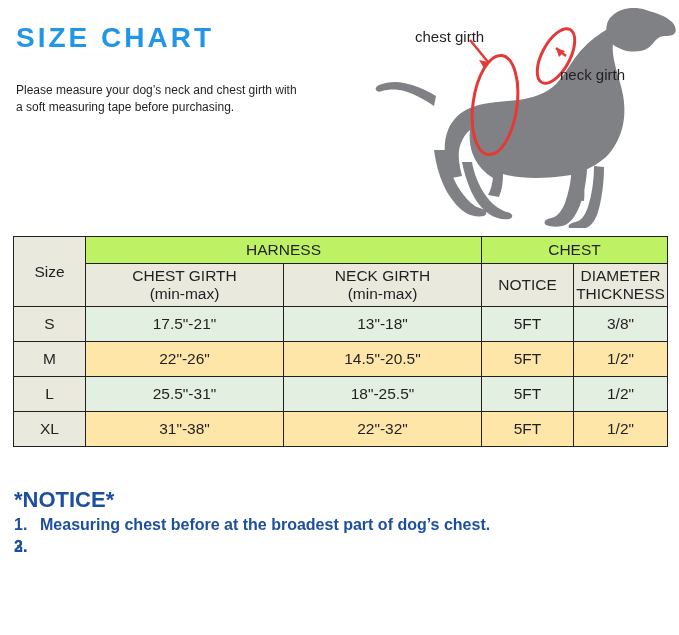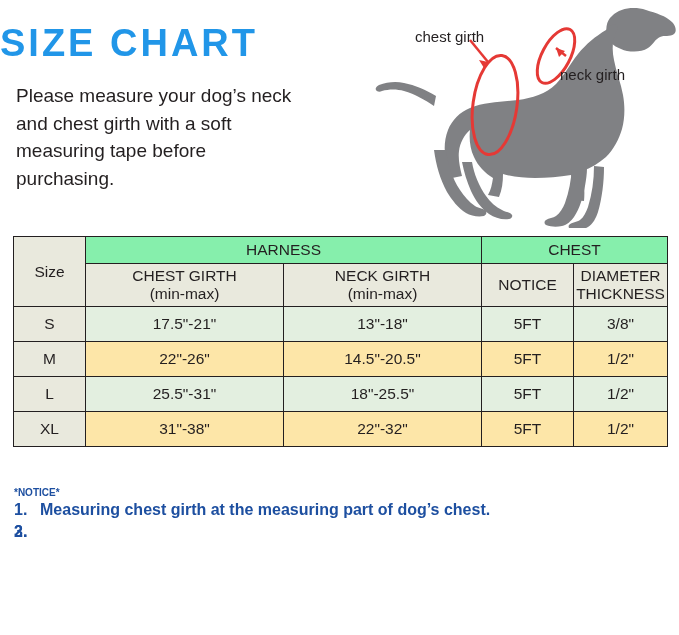--- a/index.html
+++ b/index.html
@@ -16,33 +16,33 @@
     overflow: hidden;
   }
 
   
   .top {
     position: relative;
     height: 228px;
   }
   .title {
     position: absolute;
-    left: 0;
+    left: 16px;
     top: 22px;
-    font-size: 38px;
+    font-size: 28px;
     font-weight: bold;
     color: #2196e8;
     letter-spacing: 3px;
   }
   .intro {
     position: absolute;
     left: 16px;
     top: 82px;
     width: 290px;
-    font-size: 19px;
+    font-size: 12px;
     line-height: 1.45;
     color: #231f20;
   }
 
   
   .dog-wrap {
     position: absolute;
     left: 320px;
     top: 0px;
     width: 360px;
@@ -75,21 +75,21 @@
     table-layout: fixed;
   }
   table.size-chart td, table.size-chart th {
     border: 1px solid #231f20;
     text-align: center;
     font-size: 15.5px;
     font-weight: normal;
     padding: 2px 2px;
     color: #231f20;
   }
-  .hdr-row td { background: #86efac; height: 22px; font-size: 14.5px; }
+  .hdr-row td { background: #bef264; height: 22px; font-size: 14.5px; }
   .hdr-row2 td { background: #e9e9dd; height: 38px; font-size: 14.5px; line-height: 1.15; }
   .c-size { width: 72px; }
   .c-chest { width: 198px; }
   .c-neck  { width: 198px; }
   .c-len   { width: 92px; }
   .c-thick { width: 94px; }
 
   .row-green td { background: #e3efe0; height: 30px; }
   .row-yellow td { background: #fde6a8; height: 30px; }
 
@@ -97,21 +97,21 @@
 
   
   .notice {
     position: absolute;
     left: 14px;
     top: 487px;
     width: 656px;
     color: #1d4fa0;
   }
   .notice-title {
-    font-size: 10px;
+    font-size: 22px;
     font-weight: bold;
     color: #1d4fa0;
     margin-bottom: 2px;
   }
   .notice ol {
     margin: 0;
     padding: 0;
     list-style: none;
   }
   .notice li {
@@ -231,21 +231,21 @@
       </tr>
     </tbody>
   </table>
 </div>
 
 <div class="notice">
   <div class="notice-title">*NOTICE*</div>
   <ol>
     <li>
       <span class="num">1.</span>
-      <span>Measuring chest girth at the measuring part of dog’s chest.</span>
+      <span>Measuring chest before at the broadest part of dog’s chest.</span>
     </li>
     <li>
       <span class="num">2.</span>
     </li>
     <li>
       <span class="num">3.</span>
     </li>
   </ol>
 </div>
 

